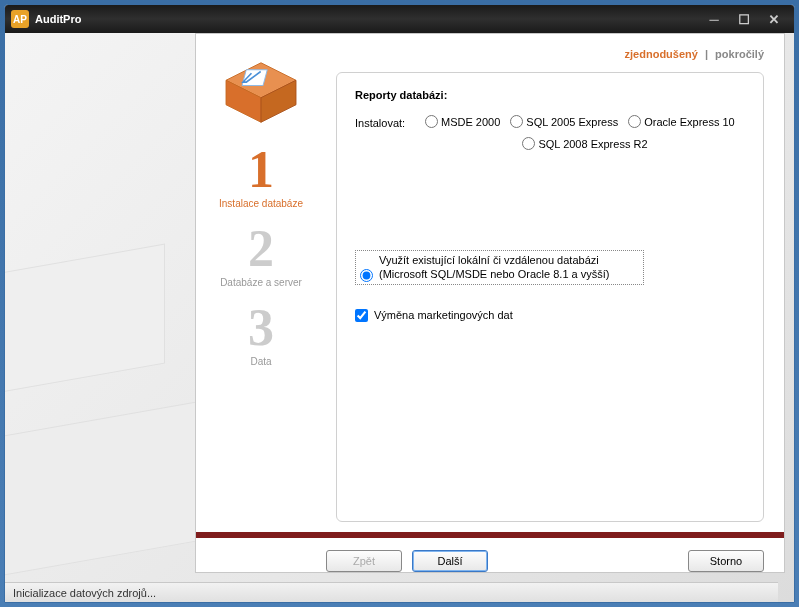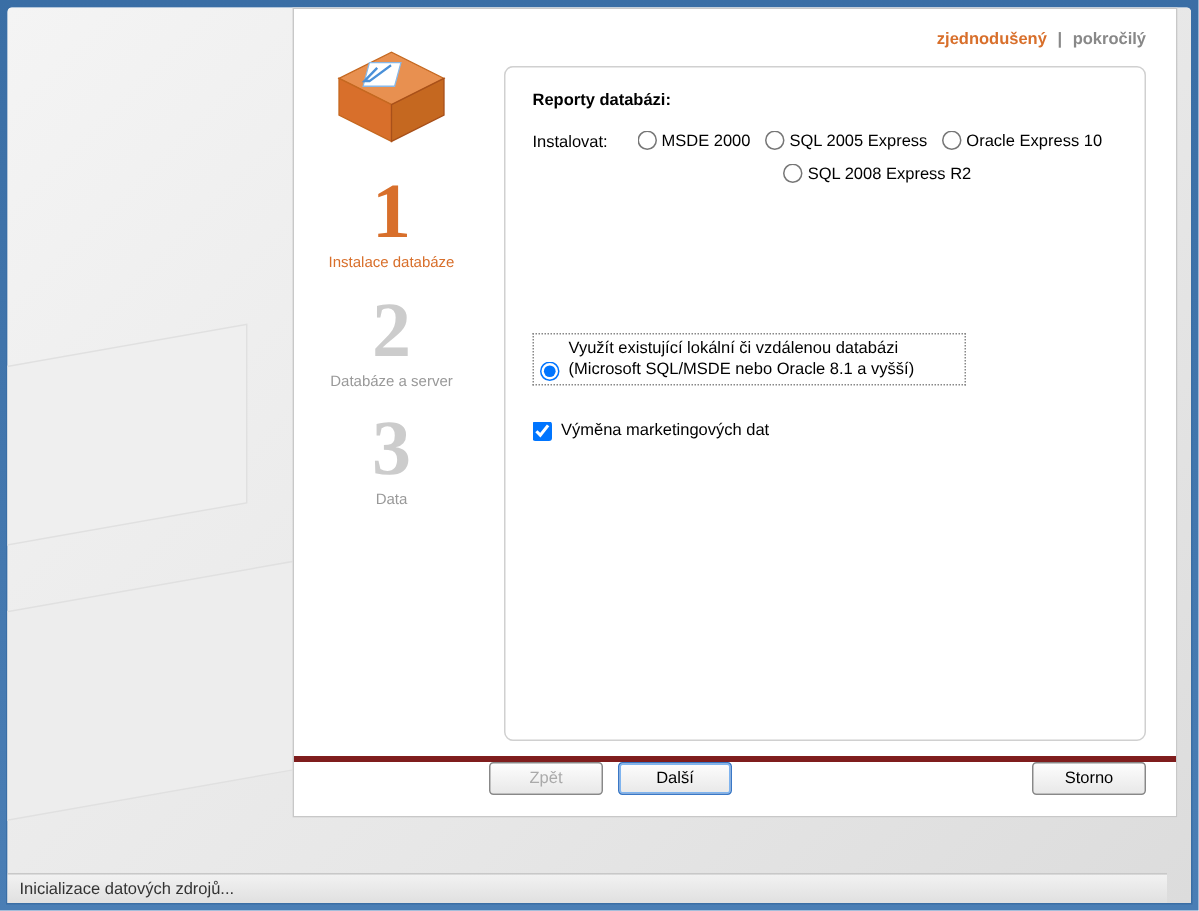--- a/index.html
+++ b/index.html
@@ -218,24 +218,24 @@
 .existing-row label {
   line-height: 1.3;
 }
 .checkbox-row {
   margin-top: 24px;
   display: flex;
   align-items: center;
   gap: 6px;
 }
 .wizard-footer {
-  border-top: 4px solid #7f1d1d;
+  border-top: 6px solid #7f1d1d;
   height: 40px;
   display: flex;
-  align-items: flex-start;
+  align-items: flex-end;
   padding: 0 20px 0 130px;
   gap: 10px;
 }
 .wizard-footer .btn {
   min-width: 76px;
   height: 22px;
   border: 1px solid #888;
   background: linear-gradient(to bottom, #fdfdfd, #e8e8e8);
   border-radius: 3px;
   font-size: 11px;
@@ -263,20 +263,28 @@
   padding: 0 8px;
   font-size: 11px;
   color: #333;
 }
 </style>
 </head>
 <body>
 
 <div class="window">
 
+  <div class="titlebar">
+    <span class="app-icon">AP</span>
+    <span>AuditPro</span>
+    <span class="spacer"></span>
+    <span class="win-btn">─</span>
+    <span class="win-btn">☐</span>
+    <span class="win-btn">✕</span>
+  </div>
 
 
   <div class="content">
 
     <div class="bg-shape1"></div>
     <div class="bg-shape2"></div>
 
     <div class="wizard">
 
 

